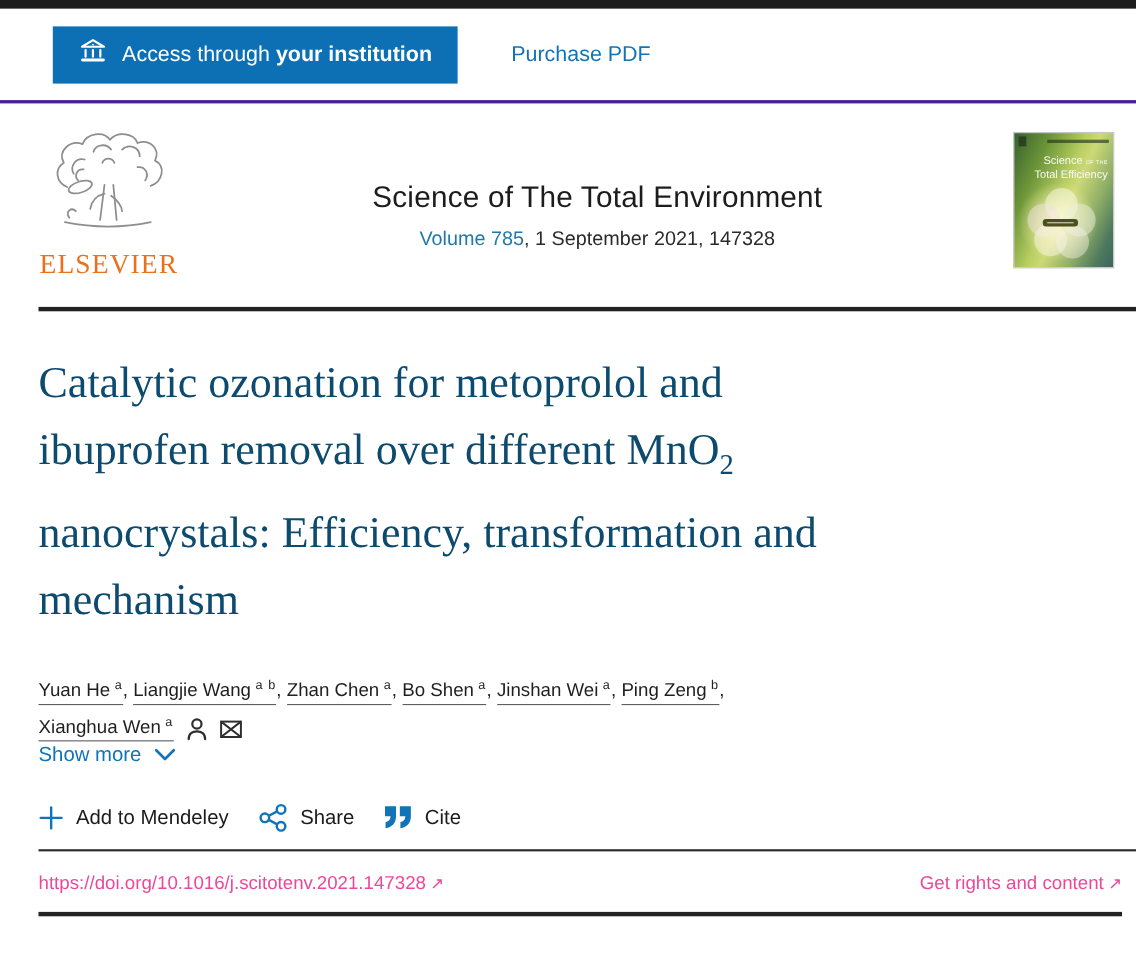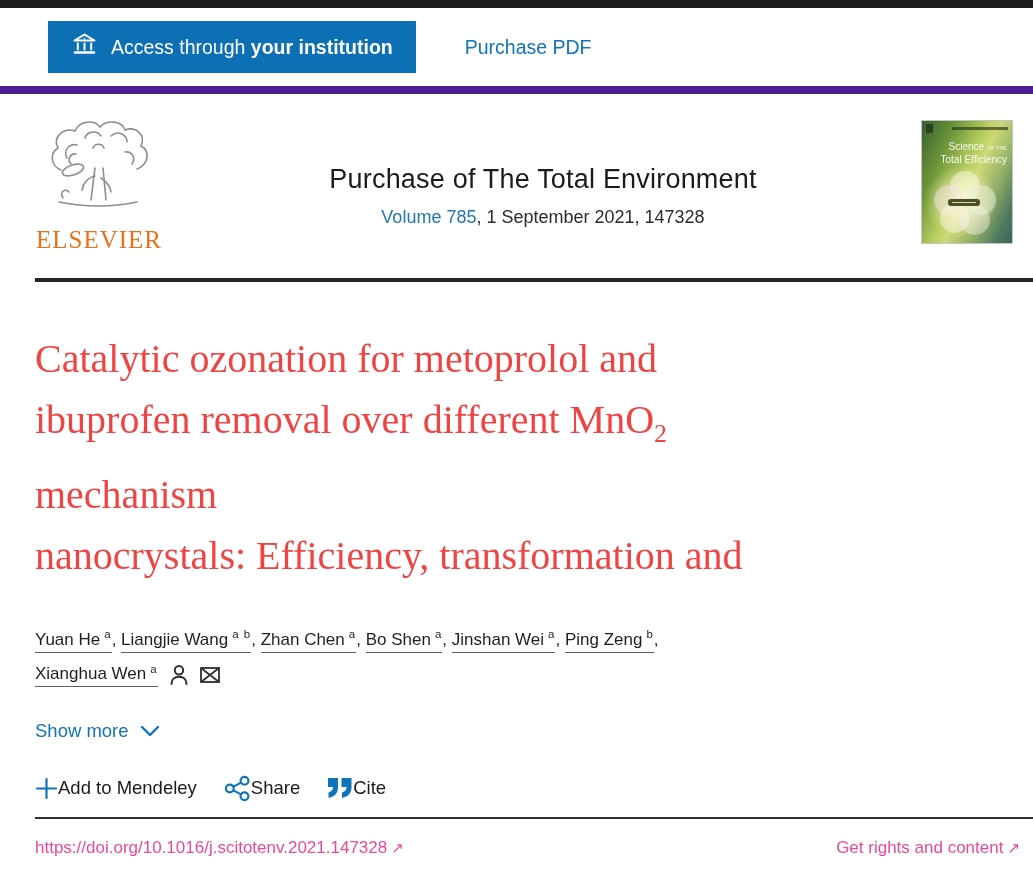--- a/index.html
+++ b/index.html
@@ -6,21 +6,21 @@
   html,body { background:#fff; }
   .page {
     position:relative; width:1033px; height:870px; overflow:hidden;
     background:#fff; font-family:"Liberation Sans", sans-serif; color:#1b1b1b;
   }
 
   
   .top-border { height:8px; background:#1d1d1d; }
   .topbar {
     height:86px; display:flex; align-items:center; padding-left:48px;
-    border-bottom:8px solid #4c1d95; background:#fff;
+    border-bottom:3px solid #4c1d95; background:#fff;
   }
   .access-btn {
     display:flex; align-items:center; gap:13px; height:52px; padding:0 23px;
     background:#0d70b4; color:#fff; font-size:19.5px; border:none; cursor:pointer;
   }
   .access-btn b { font-weight:bold; }
   .purchase { margin-left:49px; color:#1174b8; font-size:19.5px; text-decoration:none; cursor:pointer; }
 
   
   .journal-header { display:flex; padding:24px 20px 0 33px; }
@@ -52,38 +52,38 @@
   .center-pill i { display:block; margin:3px auto 0; width:24px; height:1px; background:rgba(255,255,255,.75); }
 
   
   .rule-thick { height:4px; background:#232323; margin:24px 0 0 35px; }
   .rule-thin  { height:2px; background:#2e2e2e; margin-top:15px; margin-right:-13px; }
   .rule-bottom{ height:4px; background:#232323; margin-top:16px; }
 
   
   .article { padding:0 13px 0 35px; }
   .title {
-    margin-top:46px; font-family:"Liberation Serif", serif; font-weight:400;
-    font-size:40px; line-height:61px; color:#ef4444;
+    margin-top:34px; font-family:"Liberation Serif", serif; font-weight:400;
+    font-size:40px; line-height:61px; color:#0c4a6e;
   }
   .title sub { font-size:26px; }
 
   .authors { margin-top:42px; font-size:17px; color:#1f1f1f; }
   .authors-row2 { margin-top:13px; display:flex; align-items:flex-start; }
   .author { border-bottom:1px solid #5e5e5e; padding-bottom:3px; cursor:pointer; }
   .author sup { font-size:11.5px; margin-left:4px; letter-spacing:1px; }
   .author-icons { display:flex; align-items:center; gap:7px; margin-left:9px; }
 
   .show-more {
-    margin-top:33px; display:flex; align-items:center; gap:11px;
+    display:flex; align-items:center; gap:11px;
     color:#1174b8; font-size:18.5px; cursor:pointer; width:max-content;
   }
 
   .actions { margin-top:33px; display:flex; align-items:center; font-size:18.5px; color:#1b1b1b; }
-  .actions .lbl { }
+  .actions .lbl { margin-left:11px; }
   .grp { display:flex; align-items:center; cursor:pointer; }
   .grp + .grp { margin-left:27px; }
 
   .doi-row { margin-top:19px; display:flex; justify-content:space-between; font-size:17px; }
   .doi-row a { color:#ec4899; text-decoration:none; cursor:pointer; }
   .ext-arrow { font-size:15px; margin-left:4px; }
 </style>
 </head>
 <body>
 
@@ -121,21 +121,21 @@
         <ellipse cx="36" cy="52" rx="11" ry="5" transform="rotate(-18 36 52)"></ellipse>
         <path d="M58 50 L54 82 M66 50 L69 82"></path>
         <path d="M58 58 C50 60 46 66 45 72 M64 60 C70 64 74 70 74 74"></path>
         <path d="M22 84 Q62 92 100 84"></path>
         <path d="M26 80 C22 74 28 70 32 74"></path>
       </svg>
       <div class="elsevier-text">ELSEVIER</div>
     </div>
 
     <div class="jh-center">
-      <div class="journal-title">Purchase of The Total Environment</div>
+      <div class="journal-title">Science of The Total Environment</div>
       <div class="vol-line">
         <a class="vol-link">Volume 785</a><span>, 1 September 2021, 147328</span>
       </div>
     </div>
 
     <div class="cover">
       <span class="cover-topmark"></span>
       <span class="cover-topline"></span>
       <div class="cover-title">
         <div class="l1"><span>Science</span> <small>OF THE</small></div>
@@ -152,22 +152,22 @@
     </div>
   </div>
 
   <div class="rule-thick"></div>
 
   <div class="article">
 
     <h1 class="title">
       <div>Catalytic ozonation for metoprolol and</div>
       <div><span>ibuprofen removal over different MnO</span><sub>2</sub></div>
+      <div>nanocrystals: Efficiency, transformation and</div>
       <div>mechanism</div>
-      <div>nanocrystals: Efficiency, transformation and</div>
     </h1>
 
     <div class="authors">
       <div class="authors-row1"><span class="author"><span>Yuan He</span><sup>a</sup></span>, <span class="author"><span>Liangjie Wang</span><sup>a b</sup></span>, <span class="author"><span>Zhan Chen</span><sup>a</sup></span>, <span class="author"><span>Bo Shen</span><sup>a</sup></span>, <span class="author"><span>Jinshan Wei</span><sup>a</sup></span>, <span class="author"><span>Ping Zeng</span><sup>b</sup></span>,</div>
       <div class="authors-row2">
         <span class="authors-row2-names"><span class="author"><span>Xianghua Wen</span><sup>a</sup></span></span>
         <span class="author-icons">
           <svg width="24" height="24" viewBox="0 0 24 24" fill="none" stroke="#2e2e2e" stroke-width="2" stroke-linecap="round">
             <circle cx="12" cy="7.2" r="4.2"></circle>
             <path d="M4.5 21 C4.5 16 8 13.8 12 13.8 C16 13.8 19.5 16 19.5 21"></path>

